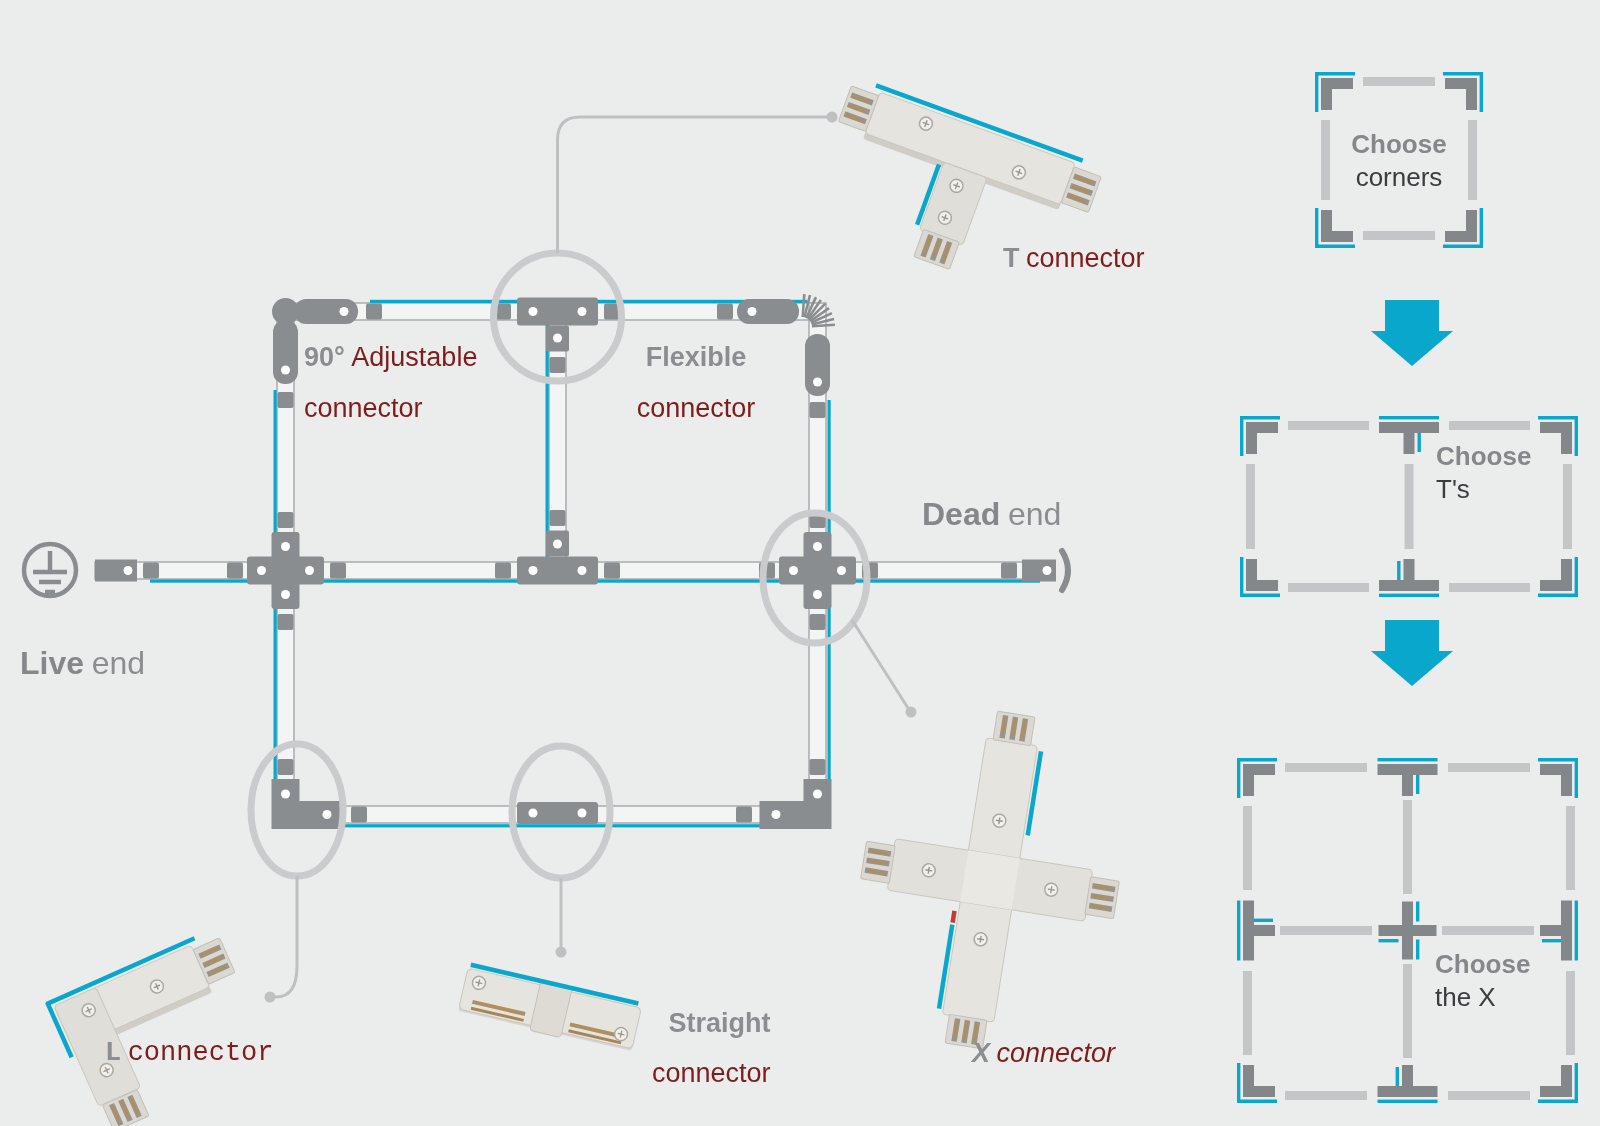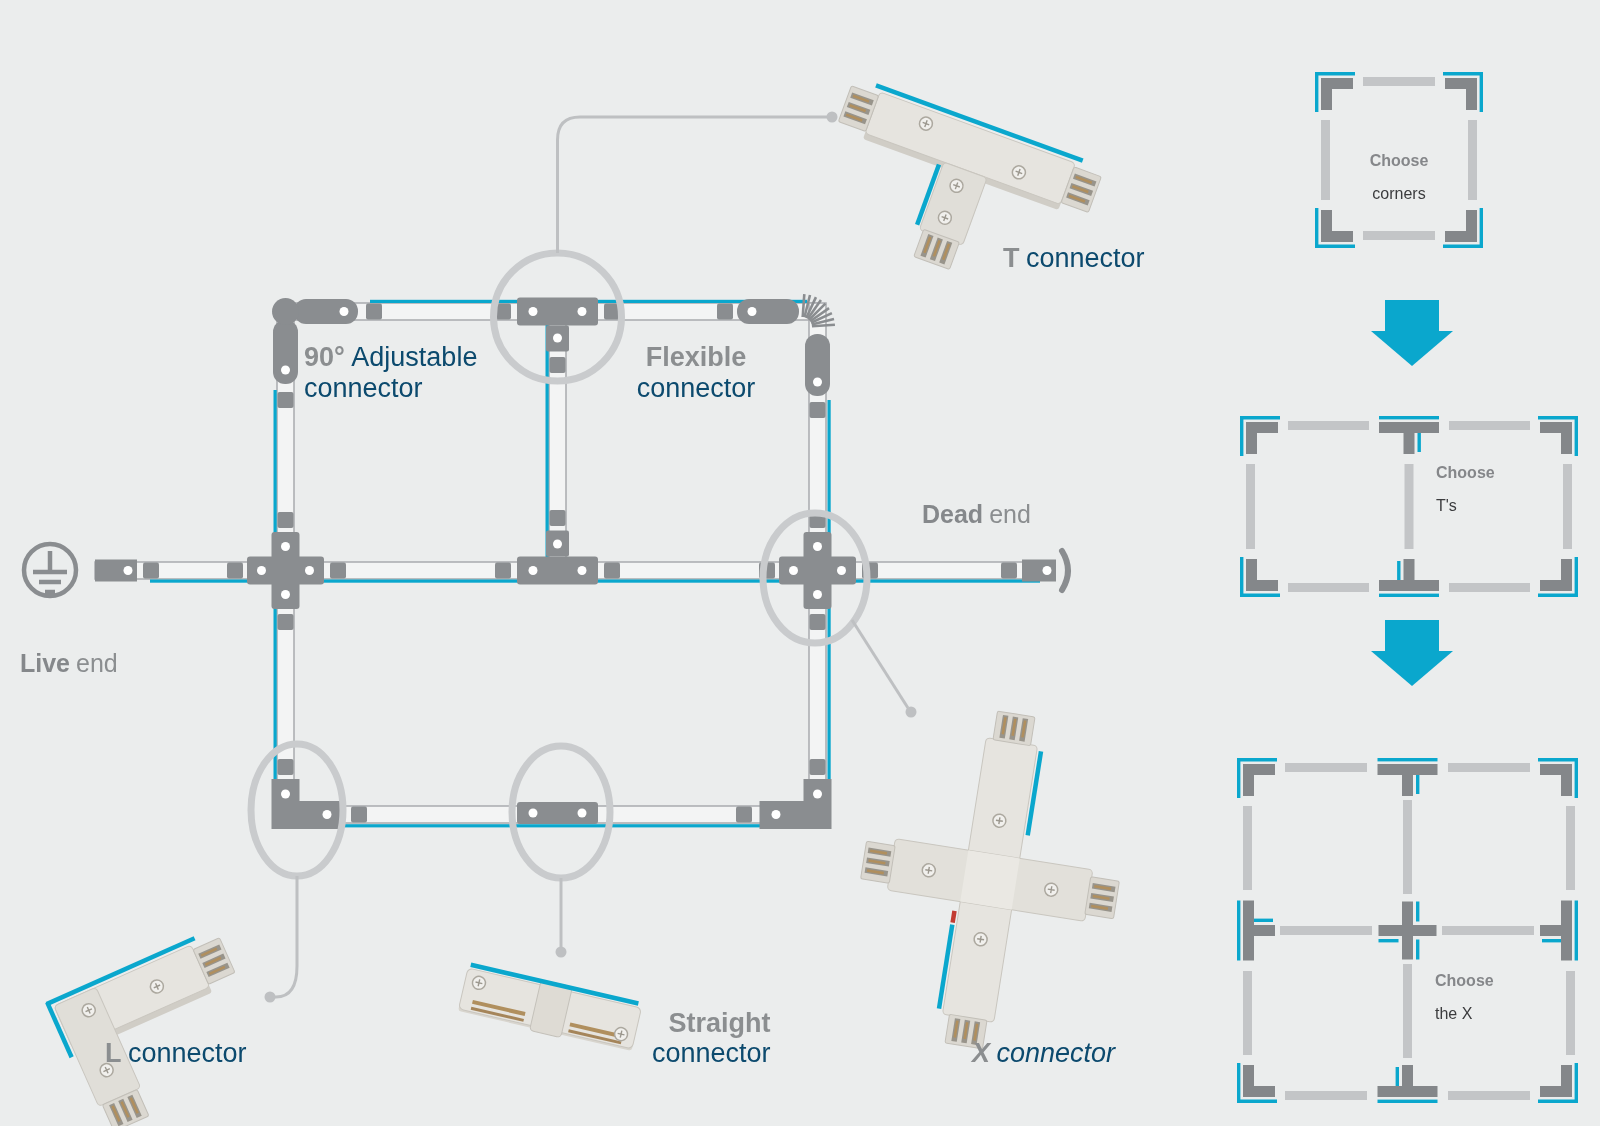--- a/index.html
+++ b/index.html
@@ -1,25 +1,25 @@
 <!DOCTYPE html>
 <html><head>
 <meta charset="utf-8">
 <style>
   html,body{margin:0;padding:0;background:#EBEDED;}
   .stage{position:relative;width:1600px;height:1126px;background:#EBEDED;overflow:hidden;
          font-family:"Liberation Sans",sans-serif;}
   .stage svg{position:absolute;left:0;top:0;}
   .lbl{position:absolute;font-size:27px;line-height:31px;color:#3B3C3E;white-space:nowrap;}
   .lbl .lead{font-weight:bold;color:#8B8E90;margin-right:0.24em;}
-  .lbl .dark{color:#0c4a6e;}
-  .big{font-size:25px;line-height:40px;color:#8B8E90;}
+  .lbl .dark{color:#7f1d1d;margin-top:20px;}
+  .big{font-size:32px;line-height:40px;color:#8B8E90;}
   .big .lead{font-weight:bold;color:#85888B;margin-right:0.24em;}
   .big .rest{color:#8B8E90;}
-  .step{position:absolute;font-size:16px;line-height:33px;color:#3B3C3E;margin-top:16px;}
+  .step{position:absolute;font-size:26px;line-height:33px;color:#3B3C3E;}
   .step .lead{font-weight:bold;color:#85878A;}
   .center{text-align:center;}
   .right{text-align:center;}
 </style>
 </head>
 <body>
 
 <div class="stage">
 
 <svg width="1600" height="1126" viewBox="0 0 1600 1126">
@@ -376,21 +376,21 @@
   </div>
 
   <div class="lbl big" style="left:20px;top:608px;margin-top:35px;">
     <span class="lead">Live</span><span class="rest">end</span>
   </div>
 
   <div class="lbl" style="left:1003px;top:243px;">
     <span class="lead">T</span><span class="dark">connector</span>
   </div>
 
-  <div class="lbl" style="left:105px;top:1038px;">
+  <div class="lbl" style="left:105px;top:1038px;font-family:Liberation Mono, monospace;">
     <span class="lead">L</span><span class="dark">connector</span>
   </div>
 
   <div class="lbl" style="left:652px;top:1008px;line-height:30px;text-align:right;">
     <div><span class="lead" style="margin-right:0;">Straight</span></div>
     <div class="dark">connector</div>
   </div>
 
   <div class="lbl" style="left:972px;top:1038px;font-style:italic;">
     <span class="lead">X</span><span class="dark">connector</span>

